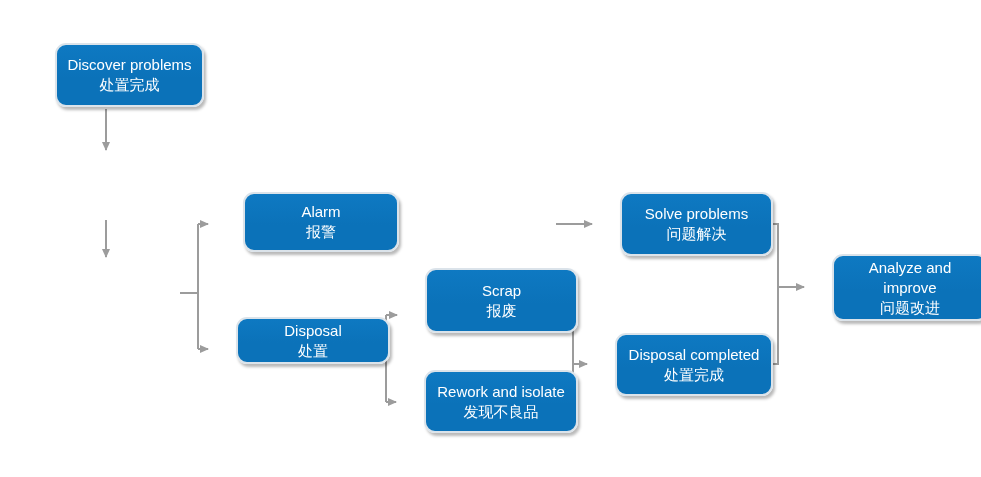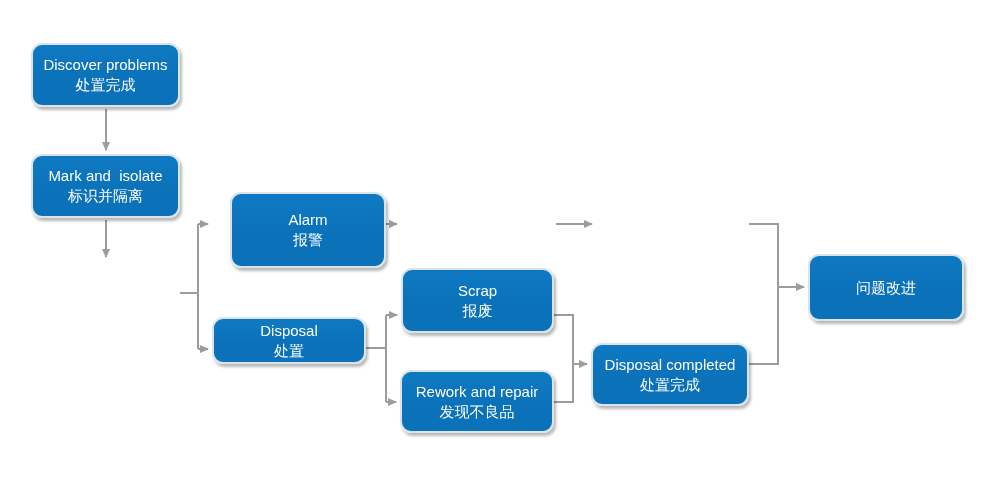--- a/index.html
+++ b/index.html
@@ -34,20 +34,21 @@
     box-shadow:2px 3px 3px rgba(0,0,0,0.28);
     color:var(--node-text);
     display:flex;
     flex-direction:column;
     align-items:center;
     justify-content:center;
     text-align:center;
     line-height:20px;
     font-size:15px;
     padding:2px 4px;
+    margin-left:24px;
   }
   .node .en{white-space:pre-wrap;}
   .node .zh{white-space:pre-wrap;}
 </style>
 </head>
 <body>
 
 <div class="canvas">
 
   <svg class="connectors" viewBox="0 0 981 477" xmlns="http://www.w3.org/2000/svg">
@@ -80,50 +81,52 @@
     <path class="conn" d="M749,224 H778 V287"></path>
     <path class="conn" d="M749,364 H778 V287"></path>
     <path class="conn" marker-end="url(#arrow)" d="M778,287 H804"></path>
   </svg>
 
   <div class="node" style="left:31px;top:43px;width:149px;height:64px">
     <div class="en">Discover problems</div>
     <div class="zh">处置完成</div>
   </div>
 
-  <div class="node" style="left:31px;top:154px;width:149px;height:64px">
-    <div class="en">Mark and  isolate</div>
-    <div class="zh">标识并隔离</div>
-  </div>
 
 
-  <div class="node" style="left:230px;top:192px;width:156px;height:76px">
+  <div class="node" style="left:219px;top:192px;width:156px;height:60px">
     <div class="en">Alarm</div>
     <div class="zh">报警</div>
   </div>
 
 
+  <div class="node" style="left:596px;top:192px;width:153px;height:64px">
+    <div class="en">Solve problems</div>
+    <div class="zh">问题解决</div>
+  </div>
 
   <div class="node" style="left:212px;top:317px;width:154px;height:47px">
     <div class="en">Disposal</div>
     <div class="zh">处置</div>
   </div>
 
   <div class="node" style="left:401px;top:268px;width:153px;height:65px">
     <div class="en">Scrap</div>
     <div class="zh">报废</div>
   </div>
 
   <div class="node" style="left:400px;top:370px;width:154px;height:63px">
-    <div class="en">Rework and repair</div>
+    <div class="en">Rework and isolate</div>
     <div class="zh">发现不良品</div>
   </div>
 
-  <div class="node" style="left:591px;top:343px;width:158px;height:63px">
+  <div class="node" style="left:591px;top:333px;width:158px;height:63px">
     <div class="en">Disposal completed</div>
     <div class="zh">处置完成</div>
   </div>
 
   <div class="node" style="left:808px;top:254px;width:156px;height:67px">
+    <div class="en">Analyze and
+improve</div>
     <div class="zh">问题改进</div>
   </div>
 
 </div>
 
 </body></html>

